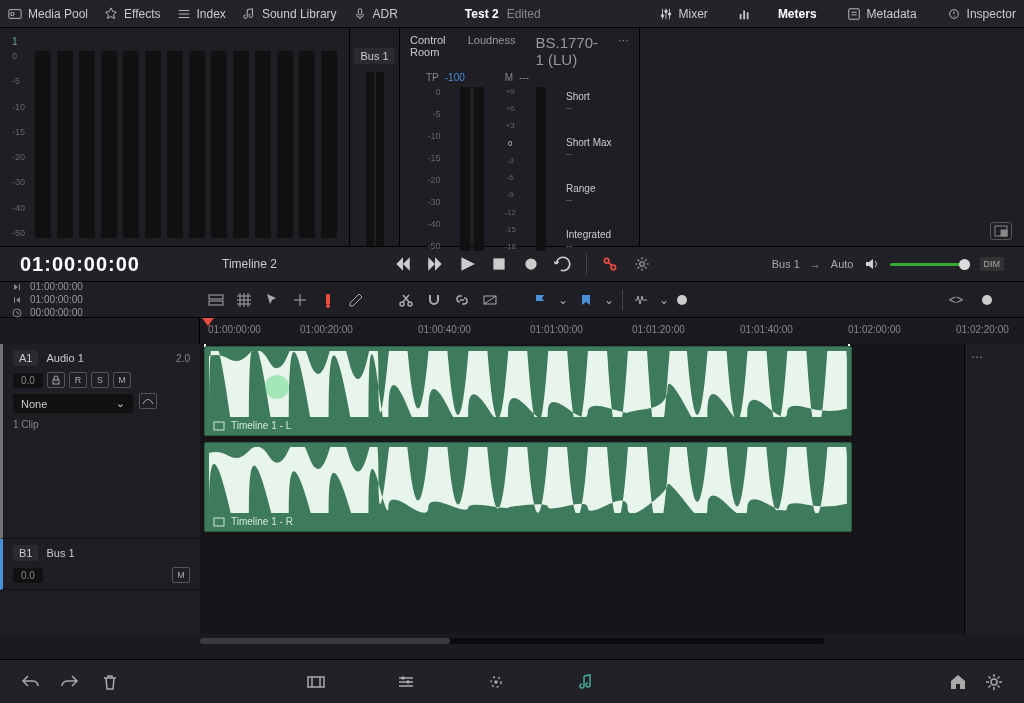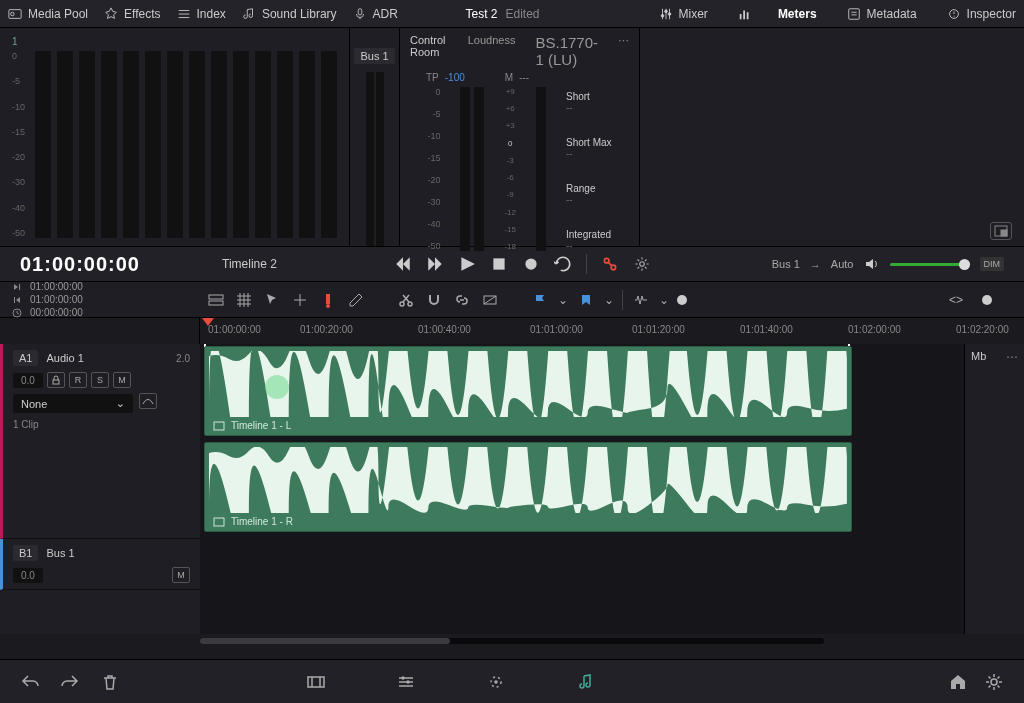--- a/index.html
+++ b/index.html
@@ -13,21 +13,21 @@
 }
 .topbar {
   height: 28px; background: #232329;
   display: flex; align-items: center;
   padding: 0 8px; gap: 16px;
   border-bottom: 1px solid #000;
 }
 .topbar-item { display: flex; align-items: center; gap: 6px; color: #ccc; font-size: 12px; cursor: pointer; }
 .topbar-item .ic { width: 14px; height: 14px; }
 .topbar-center { margin: 0 auto; display: flex; gap: 8px; align-items: center; }
-.topbar-center .title { color: #fff; font-weight: 400; }
+.topbar-center .title { color: #fff; font-weight: 700; }
 .topbar-center .status { color: #888; }
 .topbar-right { margin-left: auto; display: flex; gap: 30px; align-items: center; }
 
 .meters-row {
   display: flex; height: 218px;
   background: #1e1e24;
 }
 .multi-meter {
   width: 350px; padding: 8px 12px;
   border-right: 1px solid #000;
@@ -514,21 +514,21 @@
     <div class="tick" style="left:330px">01:01:00:00</div>
     <div class="tick" style="left:432px">01:01:20:00</div>
     <div class="tick" style="left:540px">01:01:40:00</div>
     <div class="tick" style="left:648px">01:02:00:00</div>
     <div class="tick" style="left:756px">01:02:20:00</div>
   </div>
 </div>
 
 <div class="track-area">
   <div class="track-headers">
-    <div class="track-header" style="height:195px;border-left:3px solid #be185d;">
+    <div class="track-header" style="height:195px;border-left:3px solid #737373;">
       <div class="th-top">
         <span class="th-id">A1</span>
         <span class="th-name">Audio 1</span>
         <span class="th-num">2.0</span>
       </div>
       <div class="th-ctrl">
         <span class="th-val">0.0</span>
         <span class="th-btn">
             <svg width="10" height="10" viewBox="0 0 10 10" fill="none" stroke="#aaa">
               <rect x="2" y="5" width="6" height="4"></rect>
@@ -589,21 +589,20 @@
       </svg>
       <div class="lane-label">
           <svg width="12" height="10" viewBox="0 0 12 10" fill="none" stroke="#d0e8d8">
             <rect x="1" y="1" width="10" height="8"></rect>
           </svg>
           <span>Timeline 1 - R</span>
         </div>
     </div>
   </div>
   <div class="track-right">
-    <span class="mb">Mb</span>
     <span class="dots">⋯</span>
   </div>
 </div>
 
 <div class="scrollbar">
   <div class="sb-track">
       <div class="sb-thumb"></div>
     </div>
 </div>
 

